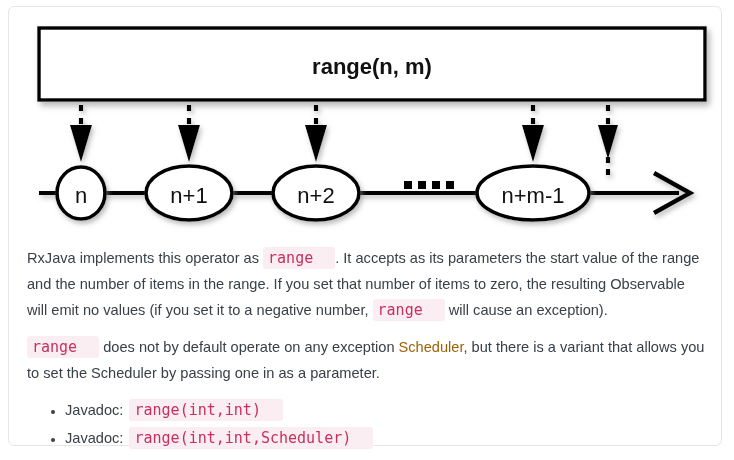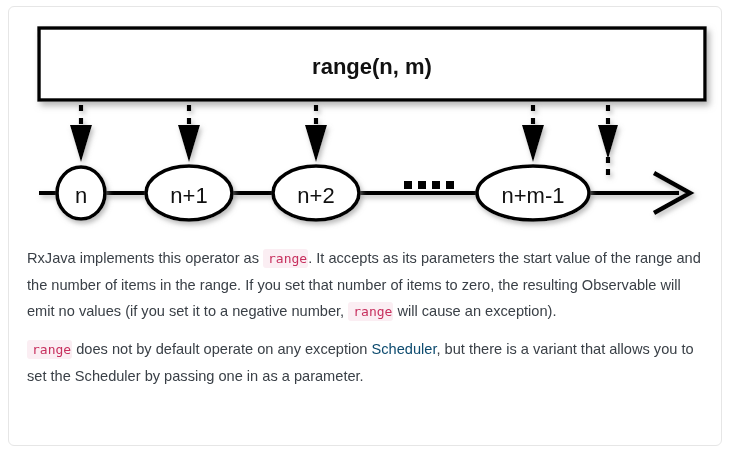--- a/index.html
+++ b/index.html
@@ -51,30 +51,30 @@
   }
   .prose p {
     margin: 0 0 9px 0;
   }
   .prose p.second-para {
     margin-top: 11px;
   }
 
   code.inline-code {
     font-family: "DejaVu Sans Mono", "Liberation Mono", monospace;
-    font-size: 13px;
+    font-size: 15px;
     color: #c7305e;
     background: #fbeef3;
     border-radius: 3px;
-    padding: 2px 1px 2px 5px;
+    padding: 2px 22px 2px 5px;
     white-space: nowrap;
   }
 
   a.doc-link {
-    color: #0c4a6e;
+    color: #a16207;
     text-decoration: none;
     margin-top: 16px;
   }
 
   ul.javadoc-list {
     margin: 12px 0 0 0;
     padding-left: 38px;
     list-style: disc;
   }
   ul.javadoc-list li {
@@ -177,16 +177,20 @@
       </g>
     </svg>
   </div>
 
   <div class="prose">
 
     <p><span>RxJava implements this operator as</span> <code class="inline-code">range</code><span>. It accepts as its parameters the start value of the range and the number of items in the range. If you set that number of items to zero, the resulting Observable will emit no values (if you set it to a negative number,</span> <code class="inline-code">range</code> <span>will cause an exception).</span></p>
 
     <p class="second-para"><code class="inline-code">range</code> <span>does not by default operate on any exception</span> <a class="doc-link" href="#">Scheduler</a><span>, but there is a variant that allows you to set the Scheduler by passing one in as a parameter.</span></p>
 
+    <ul class="javadoc-list">
+      <li><span class="javadoc-label">Javadoc:</span> <code class="inline-code">range(int,int)</code></li>
+      <li><span class="javadoc-label">Javadoc:</span> <code class="inline-code">range(int,int,Scheduler)</code></li>
+    </ul>
 
   </div>
 
 </div>
 
 </body></html>

